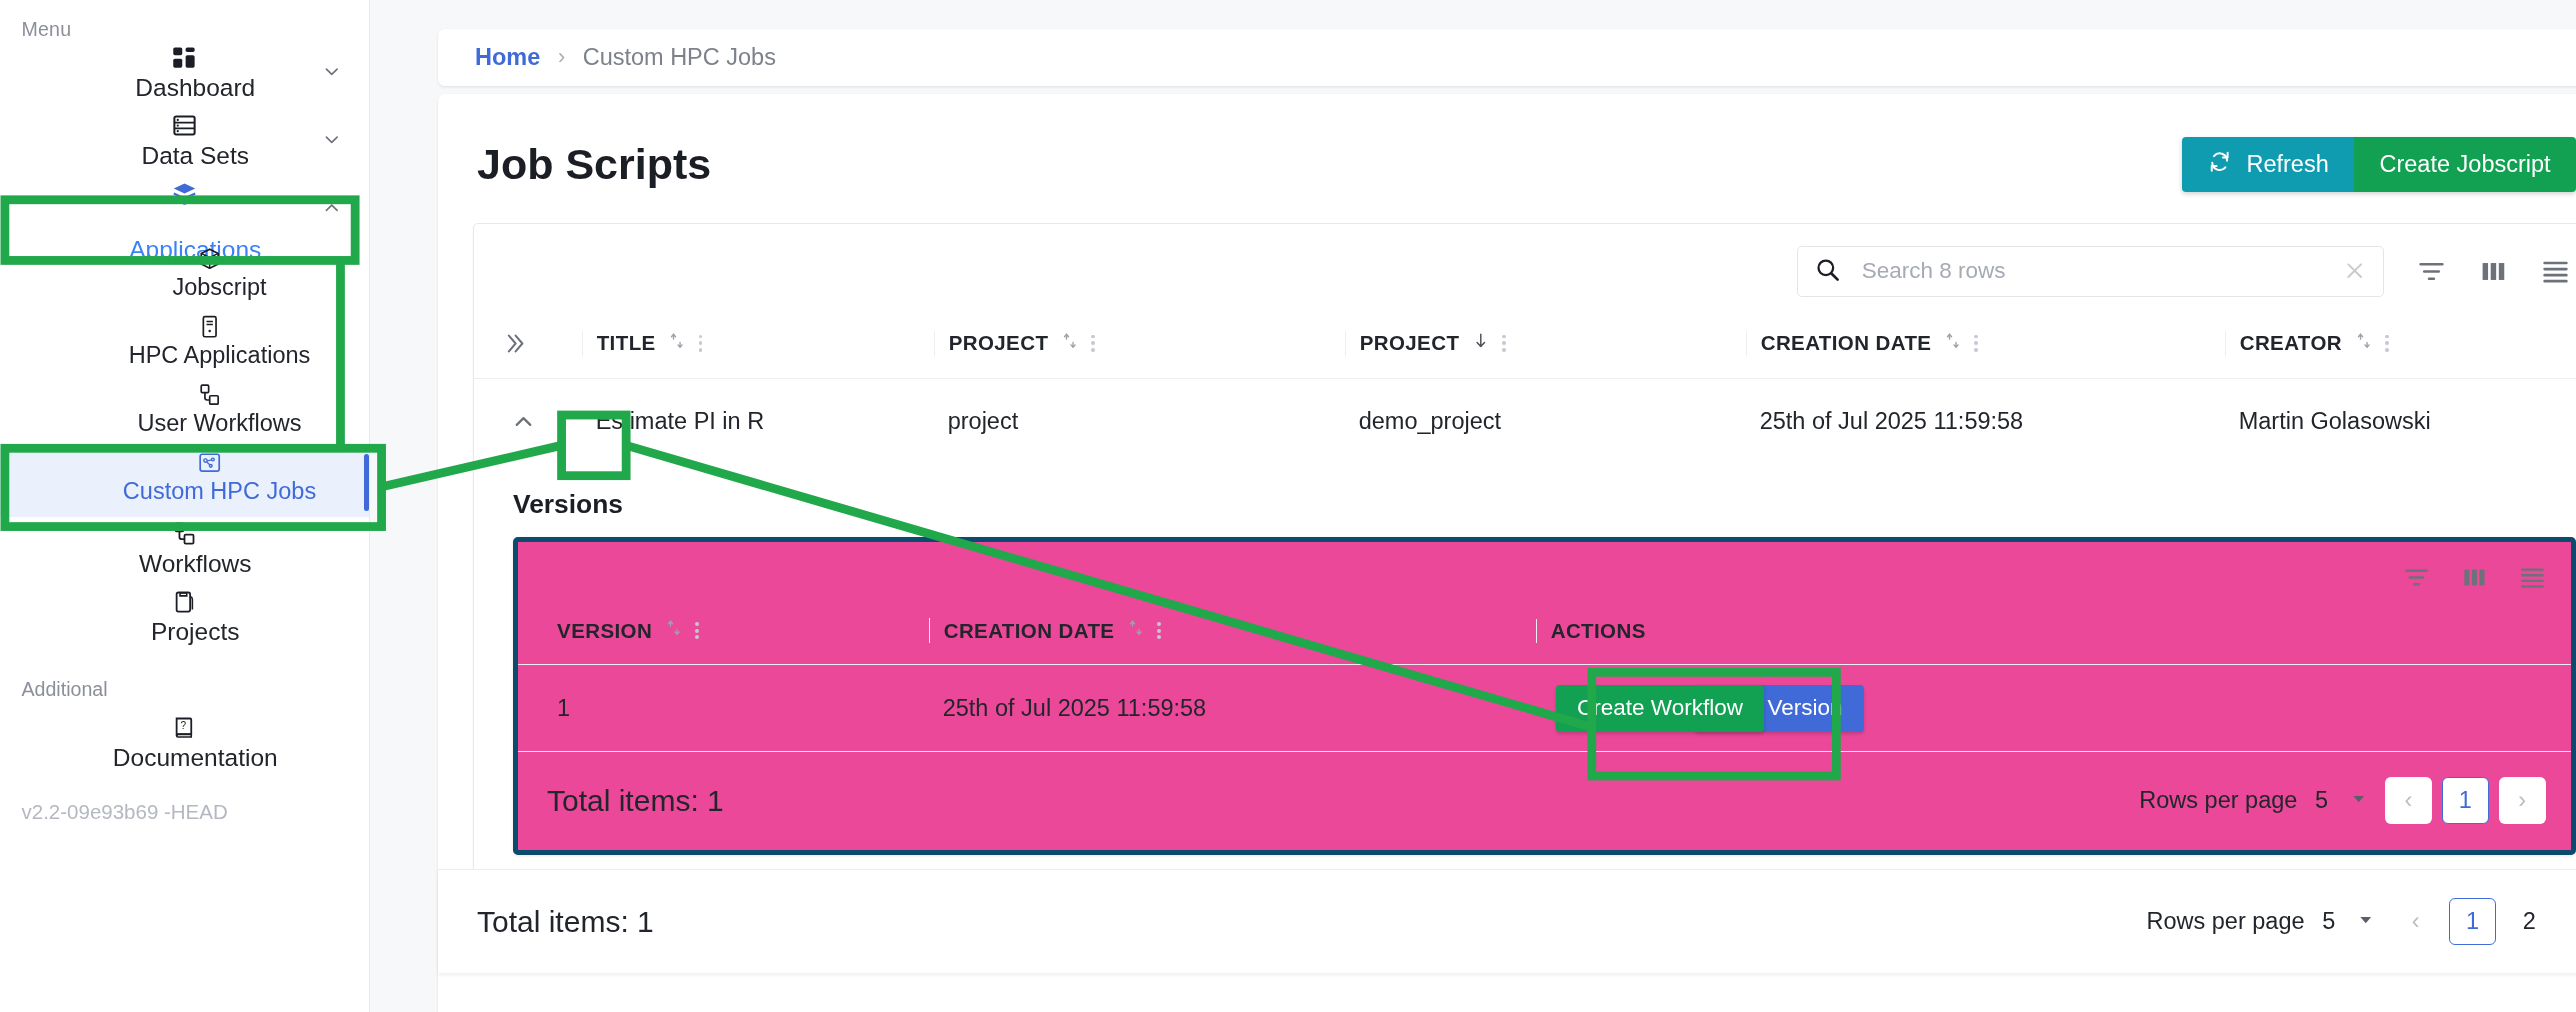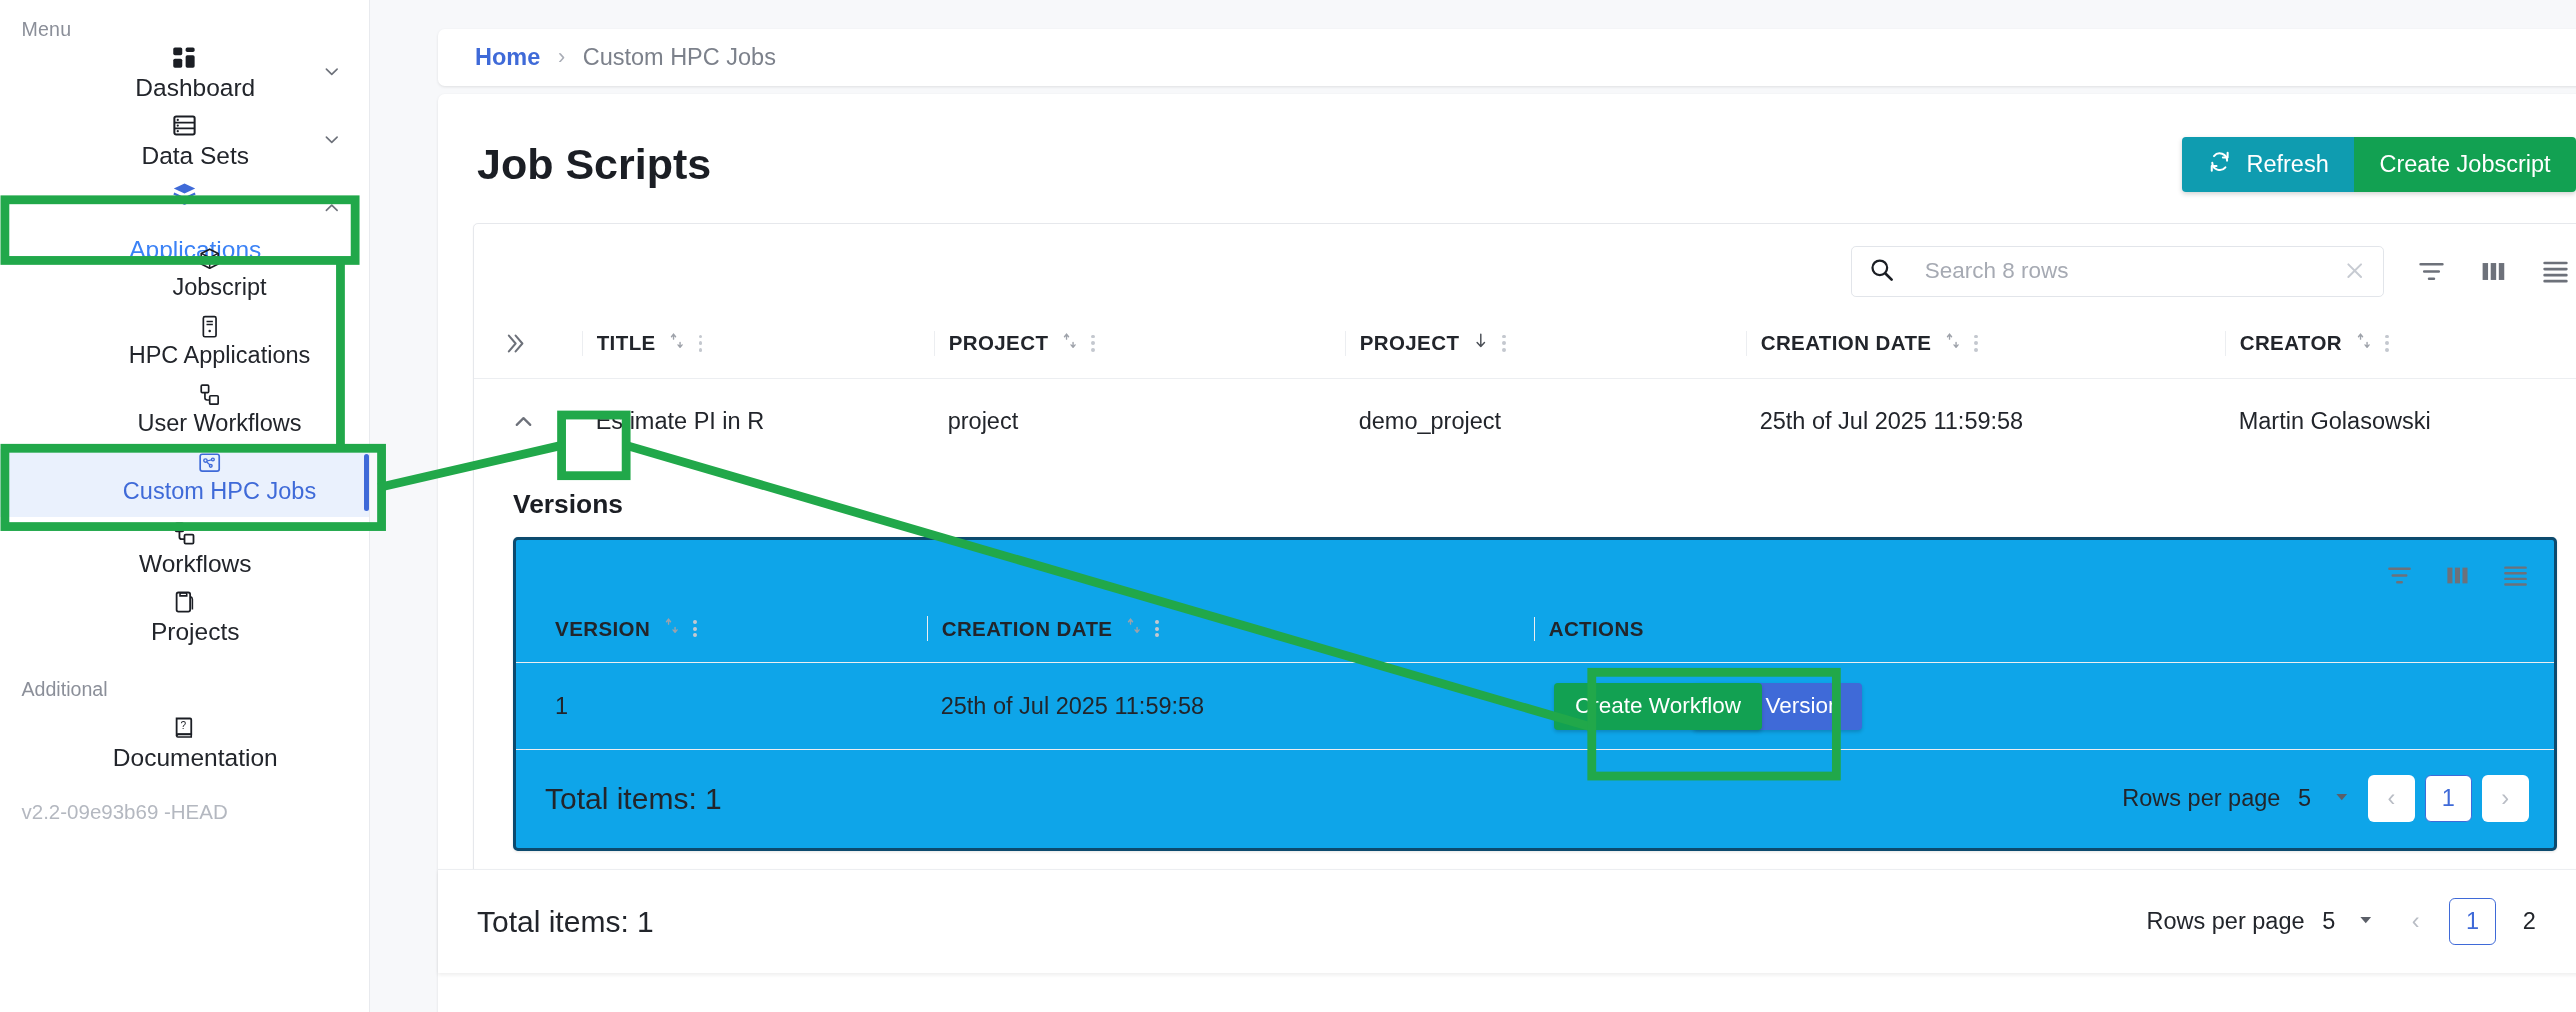--- a/index.html
+++ b/index.html
@@ -97,22 +97,22 @@
   
   .tbl-card {
     margin: 31px 35px 0 35px;
     border: 1px solid #e6e8ec; border-radius: 4.9px;
     box-shadow: 0 1px 2px rgba(0,0,0,.06);
     background: #fff;
   }
   .tbl-toolbar { display: flex; align-items: center; justify-content: flex-end;
     padding: 21.5px 29px 15.7px 29px; gap: 33px; }
   .search-box {
-    width: 533px; height: 51px; border: 1px solid #e2e5ea; border-radius: 4.9px;
-    display: flex; align-items: center; padding: 0 15.7px; gap: 30px;
+    width: 587px; height: 51px; border: 1px solid #e2e5ea; border-radius: 4.9px;
+    display: flex; align-items: center; padding: 0 15.7px; gap: 21px;
   }
   .search-box input {
     border: none; outline: none; flex: 1; font-size: 22.5px; color: #3d4149;
     font-family: "Liberation Sans", sans-serif; background: transparent;
   }
   .search-box input::placeholder { color: #a6aab3; }
   .icon-btn { cursor: pointer; display: flex; align-items: center; }
 
   table { width: 100%; border-collapse: collapse; }
   th {
@@ -127,23 +127,23 @@
     width: 45px; height: 45px; display: flex; align-items: center; justify-content: center;
     color: #6d717a; cursor: pointer;
   }
   .dots { display: flex; flex-direction: column; gap: 2.9px; cursor: pointer; }
   .dots i { display: block; width: 3.9px; height: 3.9px; border-radius: 50%; background: #c4c8cf; }
 
   
   .versions-wrap { padding: 0 0 0 39px; }
   .versions-title { font-size: 26.4px; font-weight: bold; color: #1b1e24; padding: 25.4px 0 17.6px 0; }
   .versions-card {
-    margin: 0 42px 0 0;
-    border: 3px solid #0c4a6e; border-radius: 4.9px;
-    box-shadow: 0 1px 2.9px rgba(0,0,0,.10); background: #0ea5e9;
+    margin: 0 23px 0 0;
+    border: 5px solid #0c4a6e; border-radius: 4.9px;
+    box-shadow: 0 1px 2.9px rgba(0,0,0,.10); background: #ec4899;
   }
   .ver-toolbar { display: flex; align-items: center; justify-content: flex-end;
     padding: 21.5px 25.4px 9.8px 0; gap: 31px; }
   .btn-sm {
     border: none; color: #fff; font-size: 22.5px; height: 47px; padding: 0 21.5px;
     border-radius: 3.9px; cursor: pointer; font-family: "Liberation Sans", sans-serif;
     box-shadow: 0 2px 3.9px rgba(0,0,0,.18);
   }
   .btn-green { background: #12a152; }
   .btn-blue { background: #3f6ad8; }

